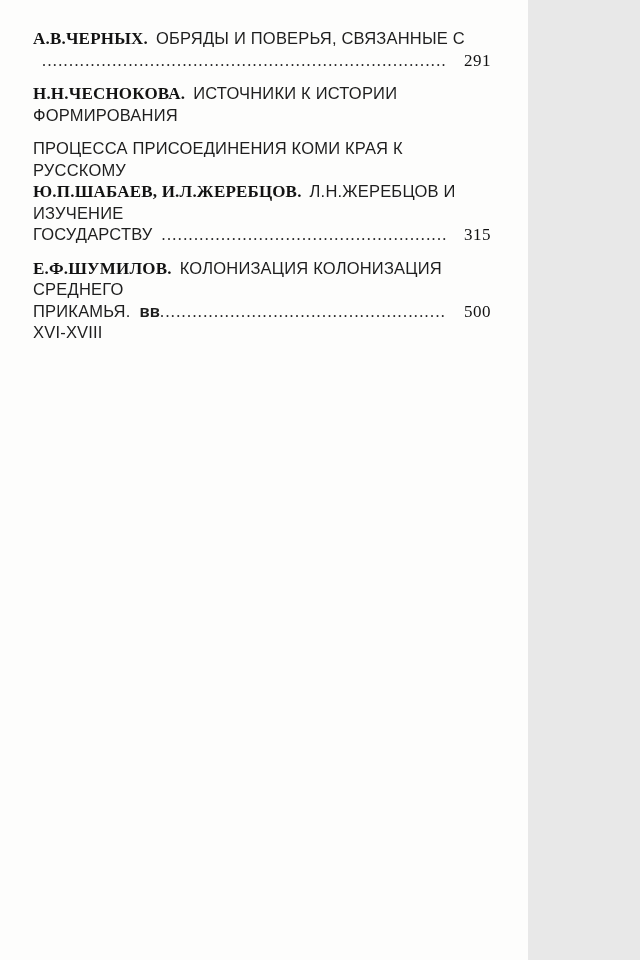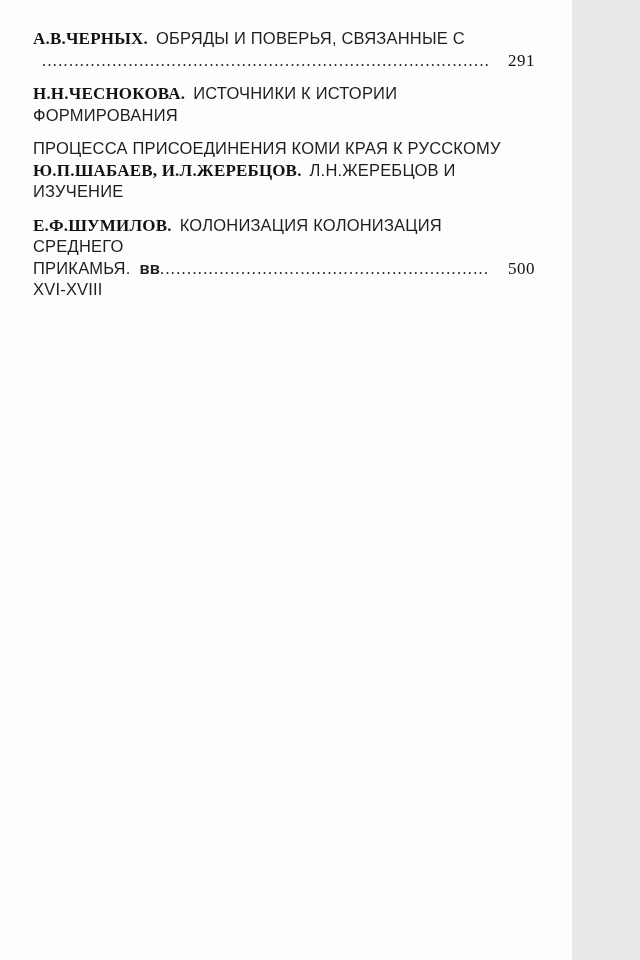--- a/index.html
+++ b/index.html
@@ -2,21 +2,21 @@
 <html><head>
 <meta charset="utf-8">
 <style>
   html, body {
     margin: 0;
     padding: 0;
     background: #e8e8e8;
   }
   .page {
     position: relative;
-    width: 572px;
+    width: 528px;
     height: 960px;
     background: #fdfdfc;
     overflow: hidden;
   }
   .content {
     padding: 28px 37px 0 33px;
   }
   .entry {
     margin: 0 0 12px 0;
   }
@@ -82,20 +82,23 @@
       </div>
     </div>
 
     <div class="entry">
       <div class="line"><span class="authors">Н.Н.ЧЕСНОКОВА.</span><span>ИСТОЧНИКИ К ИСТОРИИ ФОРМИРОВАНИЯ</span></div>
     </div>
 
     <div class="entry">
       <div class="line">ПРОЦЕССА ПРИСОЕДИНЕНИЯ КОМИ КРАЯ К РУССКОМУ</div>
       <div class="line"><span class="authors">Ю.П.ШАБАЕВ, И.Л.ЖЕРЕБЦОВ.</span><span>Л.Н.ЖЕРЕБЦОВ И ИЗУЧЕНИЕ</span></div>
+      <div class="line last-line">
+        <span>ГОСУДАРСТВУ</span><span class="bold-suffix"></span><span class="leader"></span><span class="pagenum">315</span>
+      </div>
     </div>
 
     <div class="entry">
       <div class="line"><span class="authors">Е.Ф.ШУМИЛОВ.</span><span>КОЛОНИЗАЦИЯ КОЛОНИЗАЦИЯ СРЕДНЕГО</span></div>
       <div class="line last-line">
         <span>ПРИКАМЬЯ. XVI-XVIII </span><span class="bold-suffix">вв</span><span class="leader"></span><span class="pagenum">500</span>
       </div>
     </div>
 
   </div>

